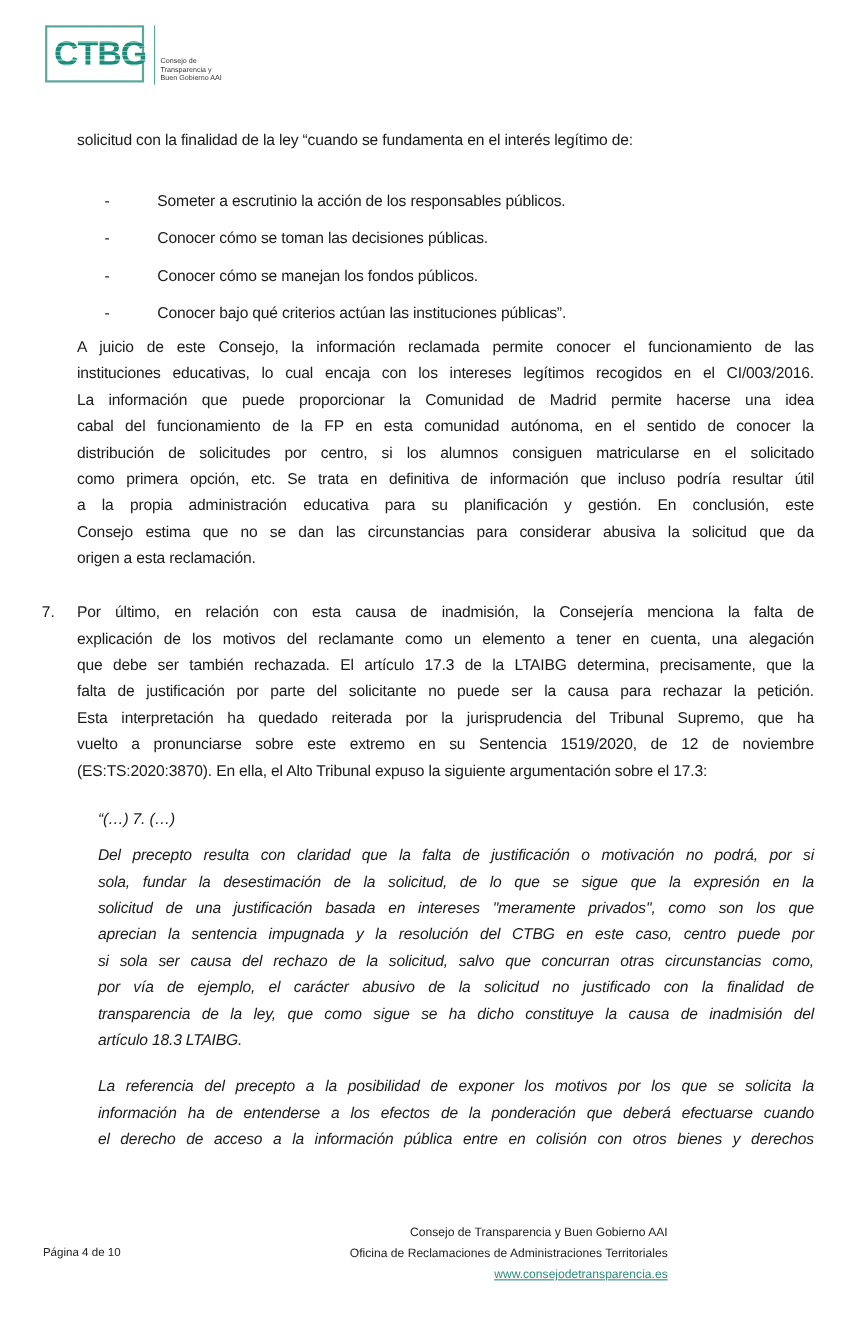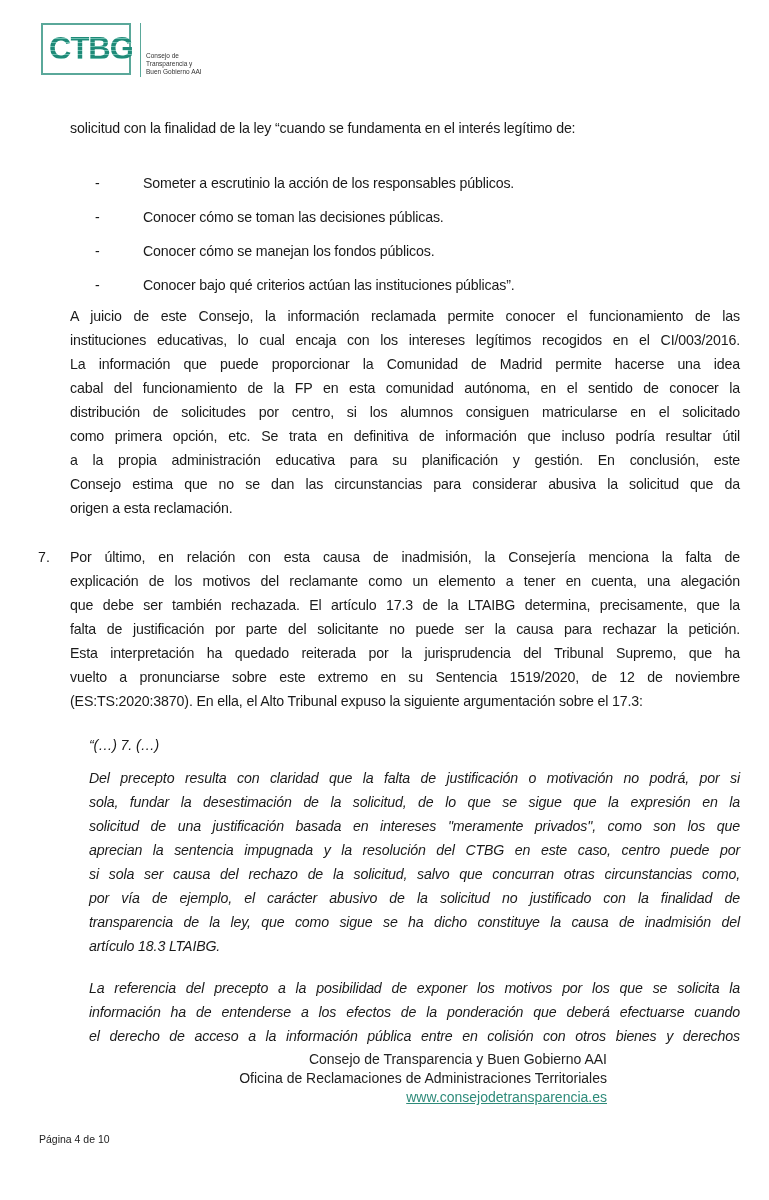--- a/index.html
+++ b/index.html
@@ -29,21 +29,21 @@
   .bullet { position: absolute; font-size: 14.2px; line-height: 24px; color: #1a1a1a;
             letter-spacing: -0.15px; }
   .dash { position: absolute; left: 95px; }
   .bullet-text { position: absolute; left: 121px; white-space: nowrap; margin-left: 22px; }
 
   .num { position: absolute; left: 38px; font-size: 14.2px; line-height: 24px; color: #1a1a1a; }
   .it { font-style: italic; }
 
   
   .footer-left { position: absolute; left: 39px; top: 1133px; font-size: 10.5px; color: #222; }
-  .footer-right { position: absolute; right: 38px; top: 1050px; font-size: 14px; line-height: 19px;
+  .footer-right { position: absolute; right: 38px; top: 1112px; font-size: 11px; line-height: 19px;
                   text-align: right; color: #222; }
   .footer-link { color: #2e8b7a; text-decoration: underline; }
 </style>
 </head>
 <body>
 
 <div class="page">
 
   <div class="logo">
     <div class="logo-box">

